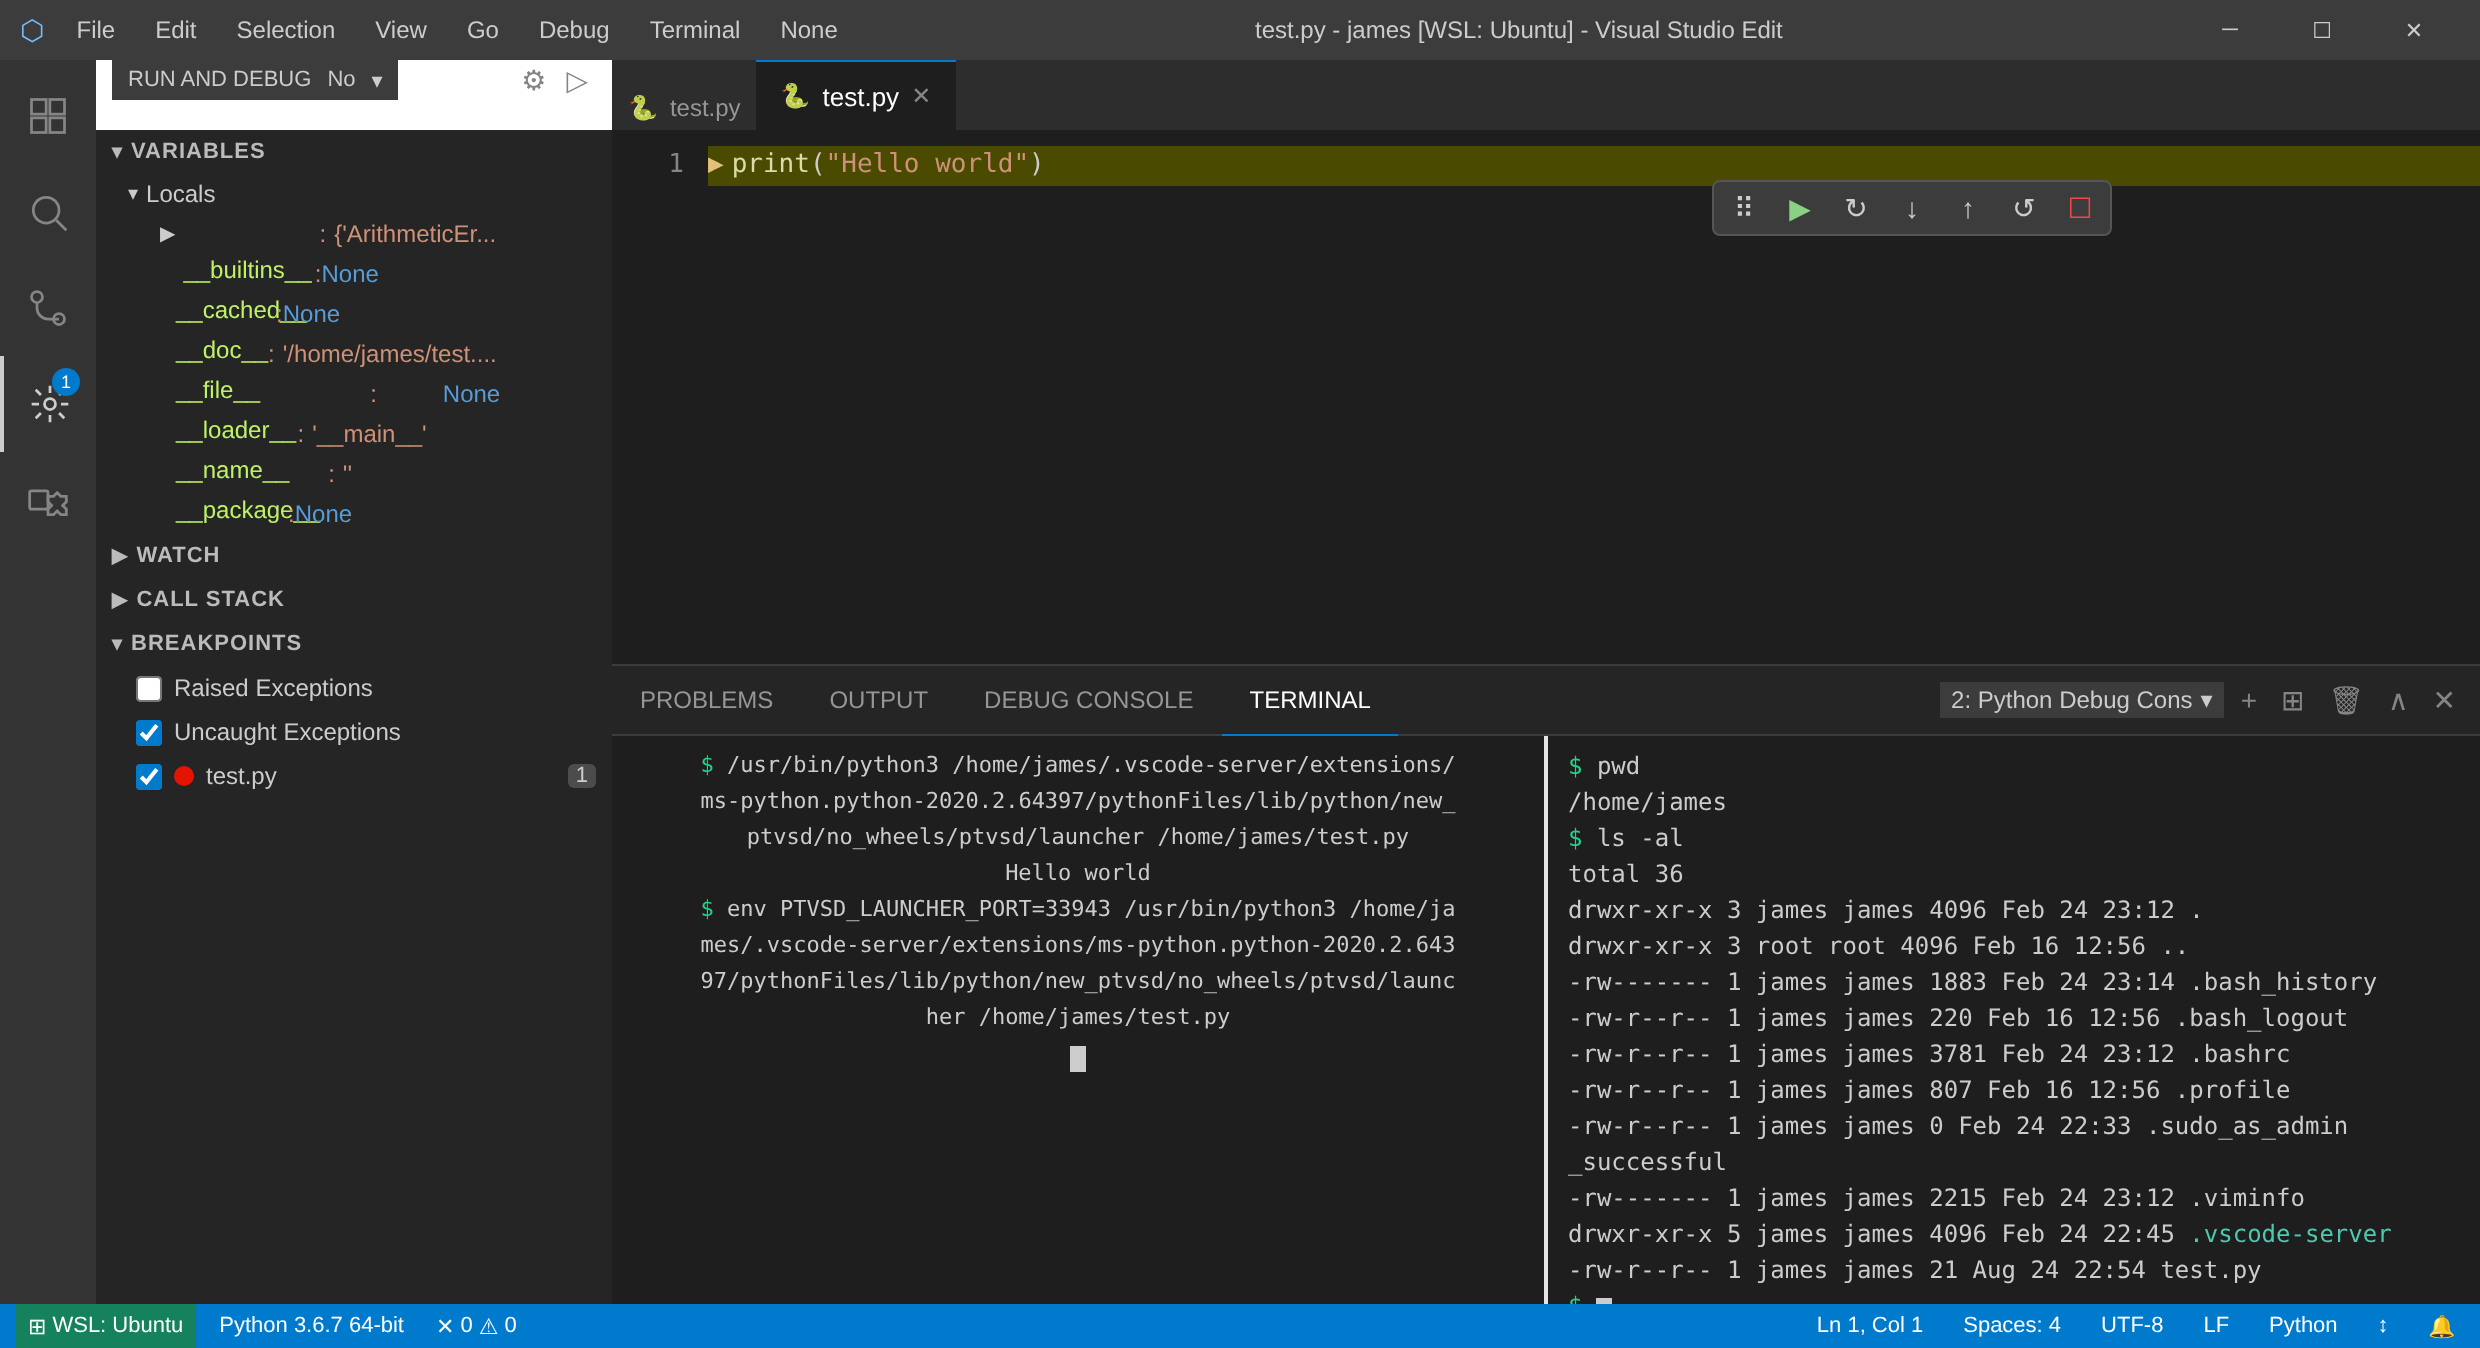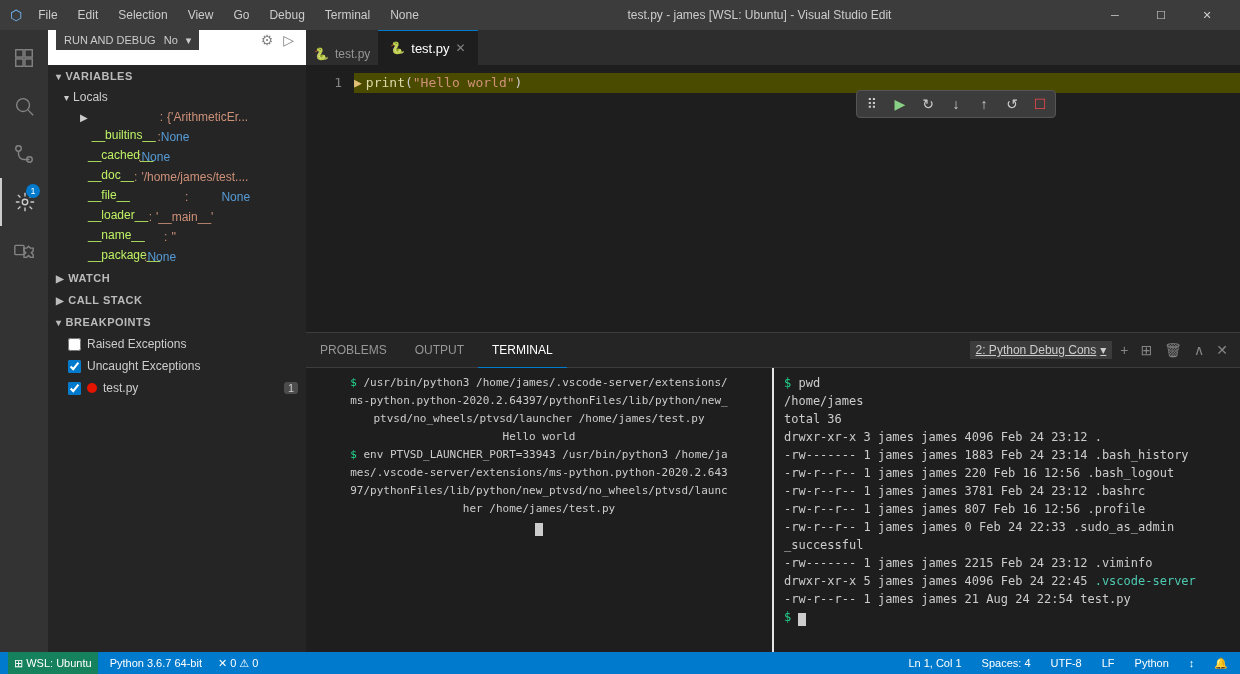--- a/index.html
+++ b/index.html
@@ -305,21 +305,21 @@
       gap: 4px;
       padding-right: 8px;
     }
     .panel-right-btn {
       background: none; border: none; color: #858585;
       cursor: pointer; font-size: 14px; padding: 2px 4px;
     }
     .terminal-selector {
       background: #3c3c3c; border: none; color: #cccccc;
       font-size: 12px; padding: 2px 6px; cursor: pointer;
-      display: flex; align-items: center; gap: 4px; text-decoration: underline;
+      display: flex; align-items: center; gap: 4px;
     }
 
     
     .terminal-content {
       flex: 1;
       display: flex;
       overflow: hidden;
     }
     .terminal-left {
       flex: 1;
@@ -577,20 +577,21 @@
           <span class="kw-str">"Hello world"</span>
           <span>)</span>
         </div>
       </div>
     </div>
 
     <div class="bottom-panel">
       <div class="panel-tabs">
         <div class="panel-tab">PROBLEMS</div>
         <div class="panel-tab">OUTPUT</div>
+        <div class="panel-tab">DEBUG CONSOLE</div>
         <div class="panel-tab active">TERMINAL</div>
         <div class="panel-right">
           <button class="terminal-selector">
             <span>2: Python Debug Cons</span>
             <span>▾</span>
           </button>
           <button class="panel-right-btn">+</button>
           <button class="panel-right-btn">⊞</button>
           <button class="panel-right-btn">🗑</button>
           <button class="panel-right-btn">∧</button>
@@ -605,22 +606,24 @@
           <div>Hello world</div>
           <div><span class="term-prompt">$</span> env PTVSD_LAUNCHER_PORT=33943 /usr/bin/python3 /home/ja</div>
           <div>mes/.vscode-server/extensions/ms-python.python-2020.2.643</div>
           <div>97/pythonFiles/lib/python/new_ptvsd/no_wheels/ptvsd/launc</div>
           <div>her /home/james/test.py</div>
           <div><span class="term-cursor"></span></div>
         </div>
         <div class="terminal-right">
           <div><span class="term-prompt">$</span> pwd</div>
           <div>/home/james</div>
+          <div><span class="term-prompt">$</span> ls -al</div>
           <div>total 36</div>
           <div>drwxr-xr-x 3 james james  4096 Feb 24 23:12 .</div>
+          <div>drwxr-xr-x 3 root  root   4096 Feb 16 12:56 ..</div>
           <div>-rw------- 1 james james  1883 Feb 24 23:14 .bash_history</div>
           <div>-rw-r--r-- 1 james james   220 Feb 16 12:56 .bash_logout</div>
           <div>-rw-r--r-- 1 james james  3781 Feb 24 23:12 .bashrc</div>
           <div>-rw-r--r-- 1 james james   807 Feb 16 12:56 .profile</div>
           <div>-rw-r--r-- 1 james james     0 Feb 24 22:33 .sudo_as_admin</div>
           <div>_successful</div>
           <div>-rw------- 1 james james  2215 Feb 24 23:12 .viminfo</div>
           <div>drwxr-xr-x 5 james james  4096 Feb 24 22:45 <span class="term-link">.vscode-server</span></div>
           <div>-rw-r--r-- 1 james james    21 Aug 24 22:54 test.py</div>
           <div><span class="term-prompt">$</span> <span class="term-cursor"></span></div>

